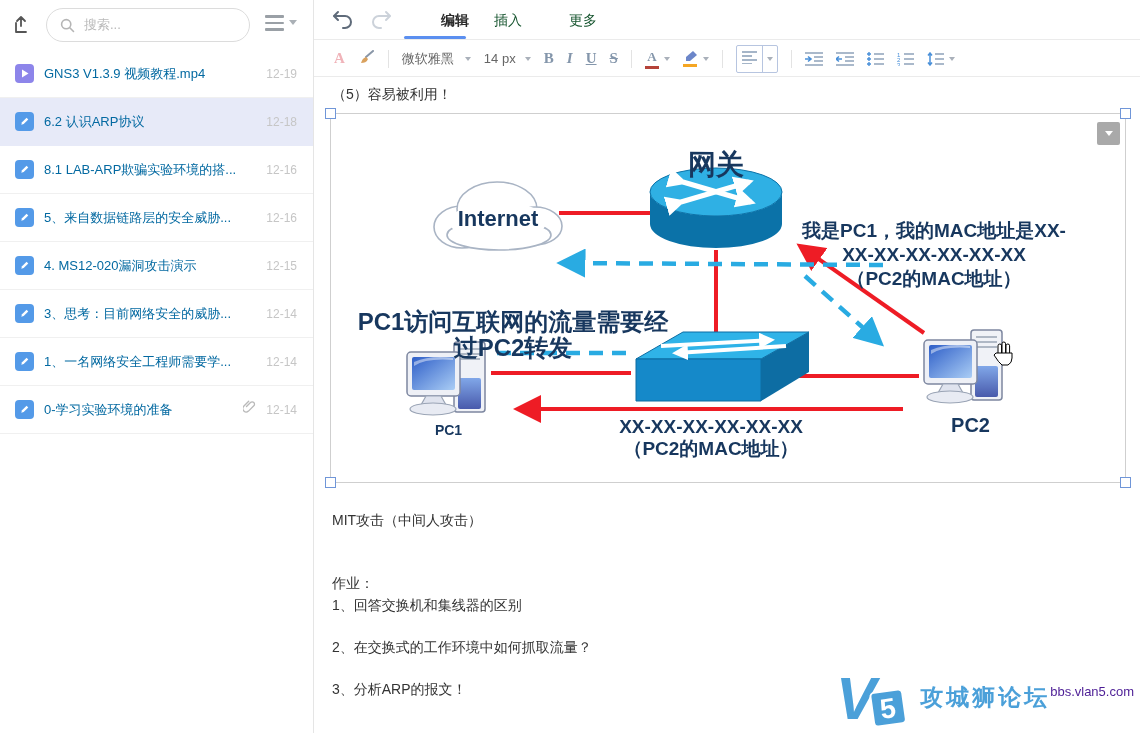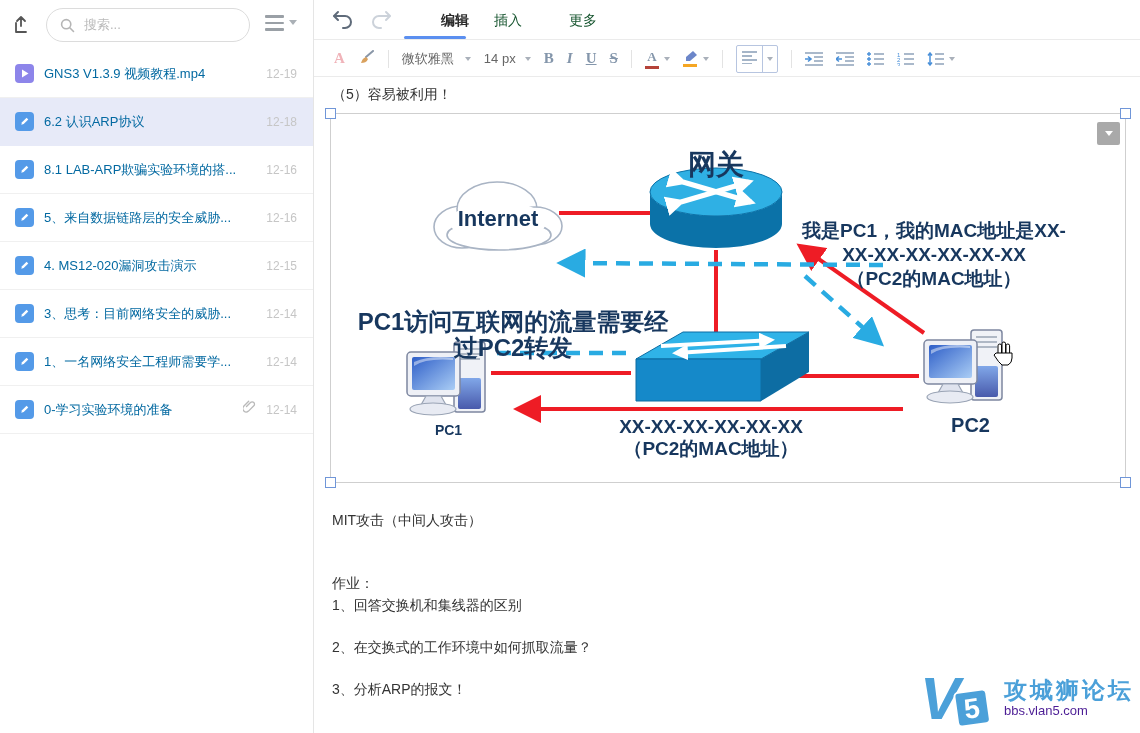--- a/index.html
+++ b/index.html
@@ -81,21 +81,21 @@
   .lbl-gateway  { left:340px; top:32px;  width:90px;  font-size:28px; }
   .lbl-internet { left:112px; top:92px;  width:110px; font-size:22px; }
   .lbl-pc1 { left:70px;  top:308px; width:95px; font-size:14px; }
   .lbl-pc2 { left:592px; top:300px; width:95px; font-size:20px; }
   .note3 { line-height:24px; font-size:19px; }
   .rnote { left:442px; top:105px; width:322px; }
   .lnote { left:12px;  top:160px; width:340px; font-size:24px; line-height:26px;margin-top:35px; }
   .bnote { left:198px; top:302px; width:364px; line-height:22px; }
 
   .watermark { position:absolute; right:6px; bottom:2px; display:flex; align-items:center; gap:8px; }
-  .wm-col { display:flex; flex-direction:column; line-height:1.1; }
+  .wm-col { display:flex; flex-direction:row; line-height:1.1; }
   .wm-name { font-size:23px; font-weight:bold; color:#4ba0d9; letter-spacing:3px; }
   .wm-url { font-size:13px; font-weight:normal; color:#4c1d95; }
 </style>
 </head>
 <body>
 
 <div class="sidebar">
   <div class="sb-header">
     <div class="export-btn">
       <svg width="24" height="24" viewBox="0 0 24 24">

